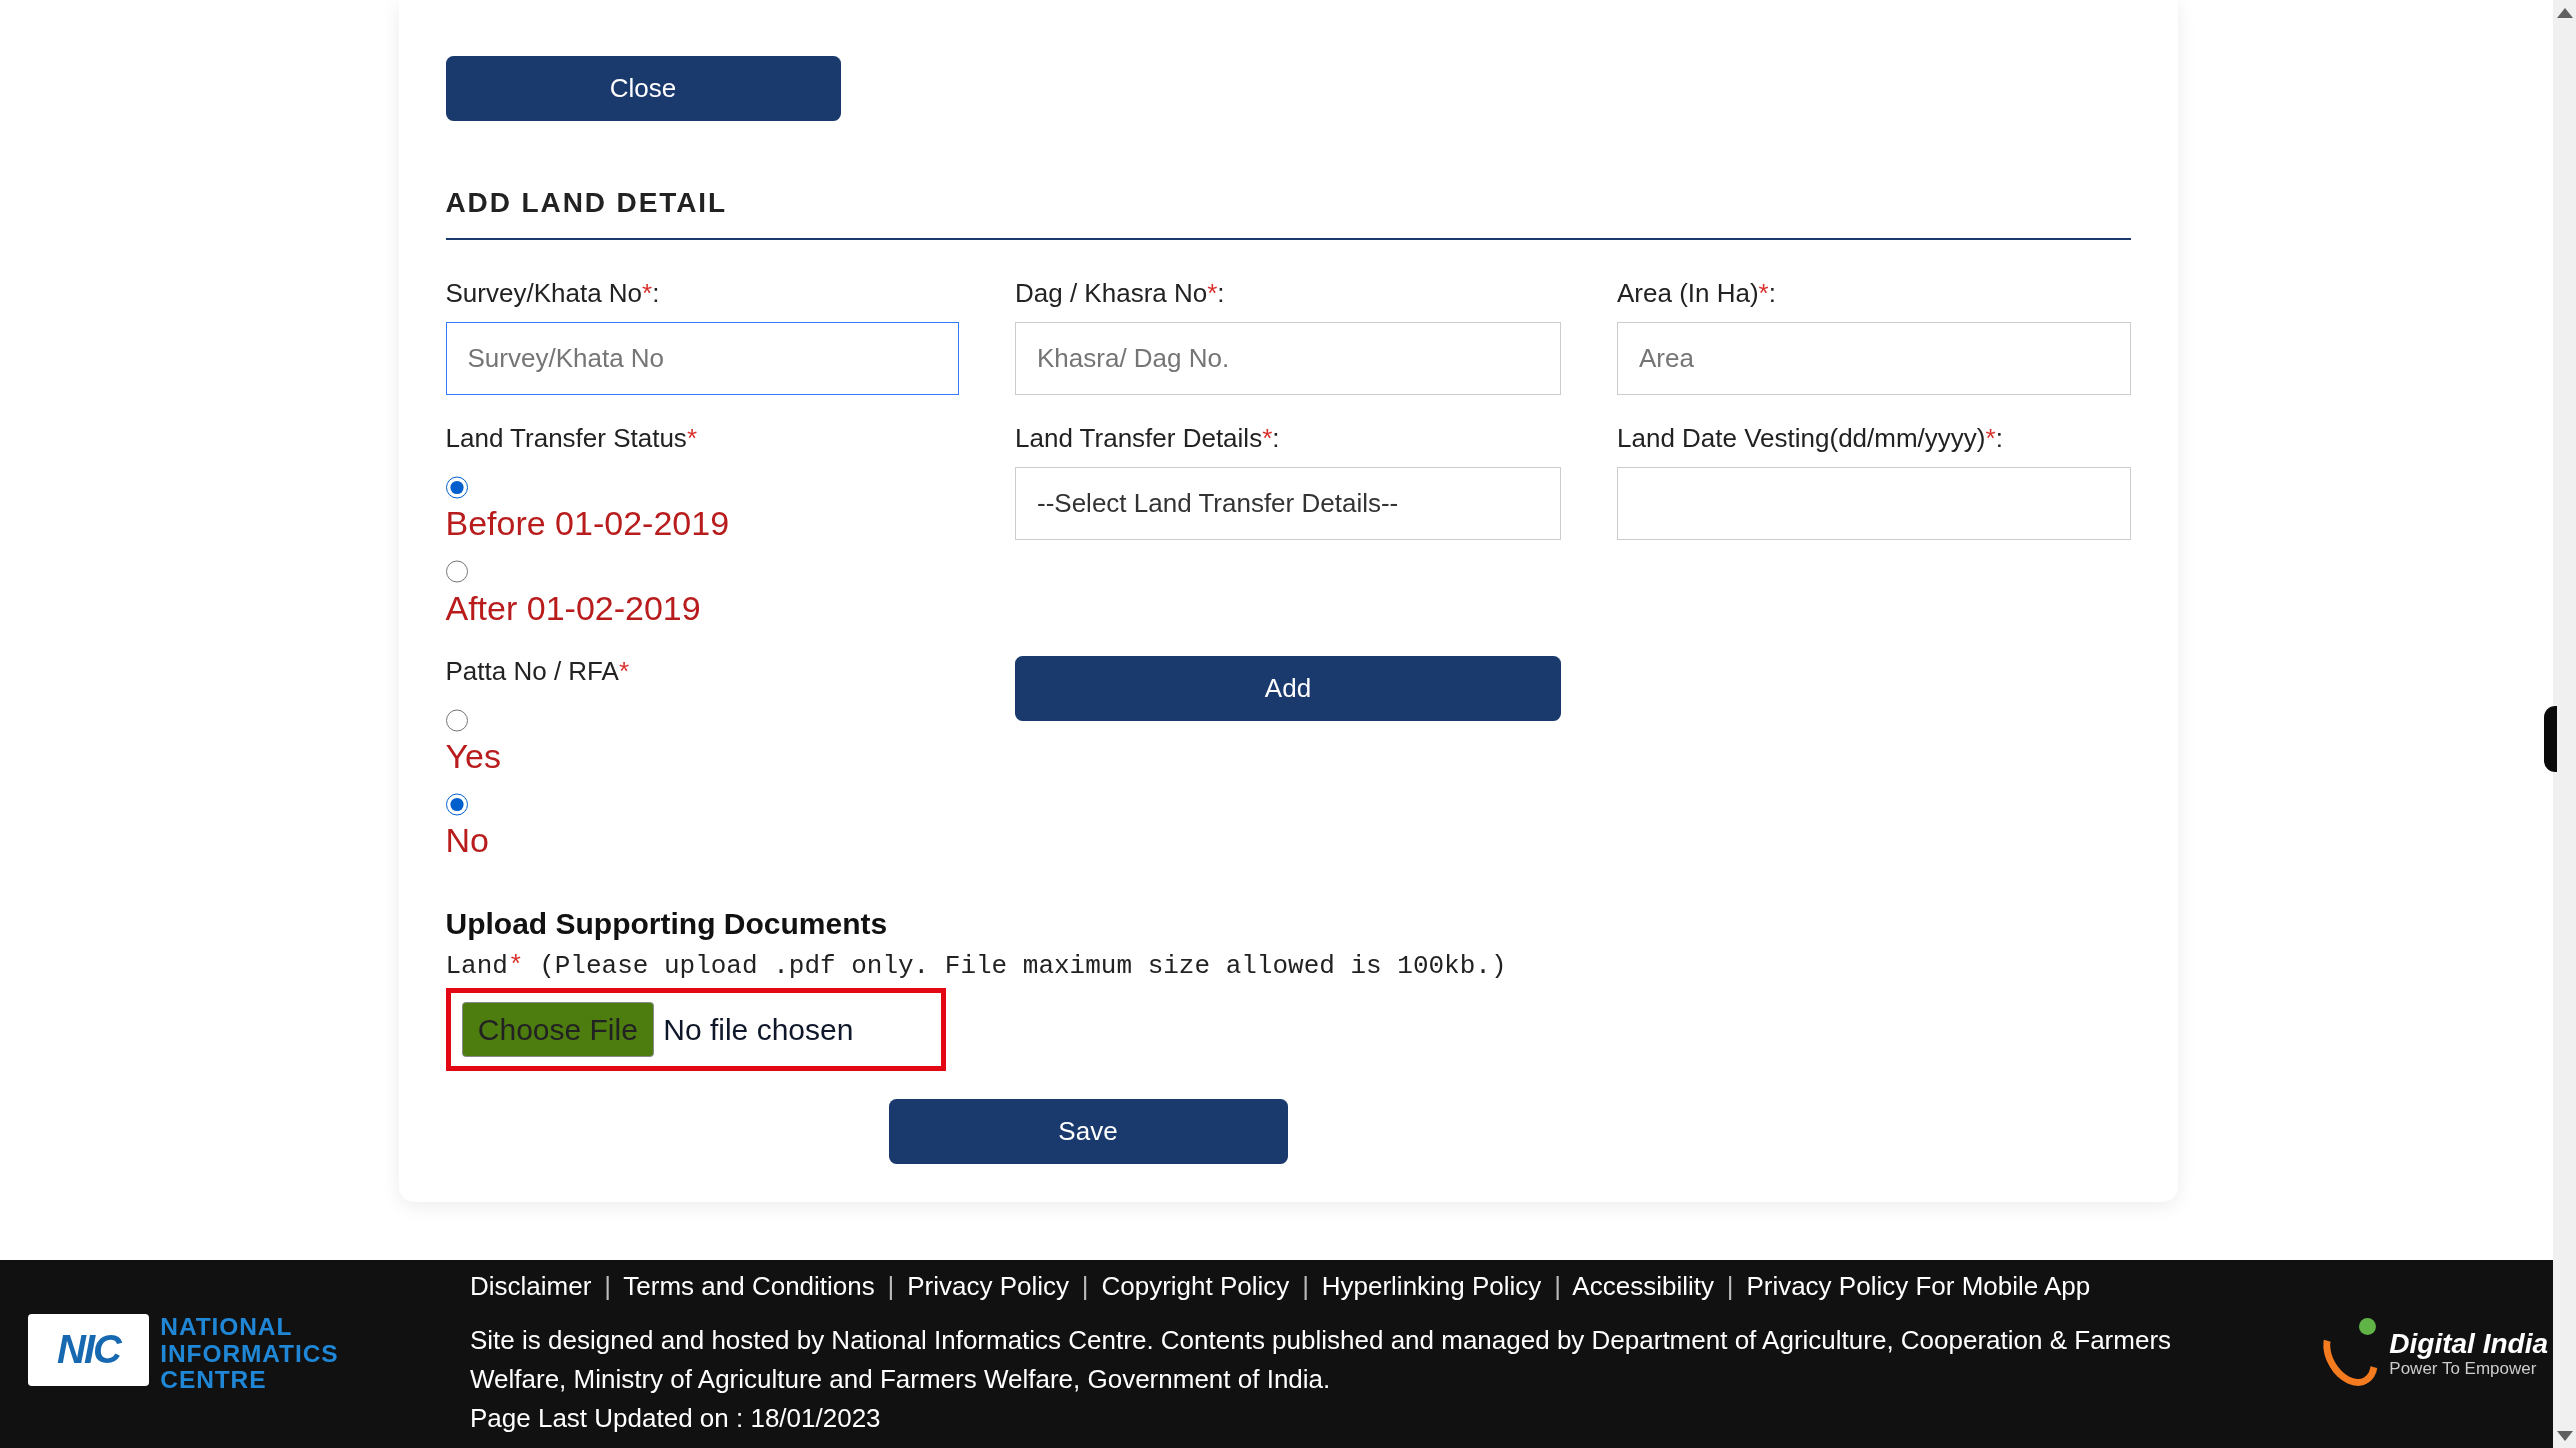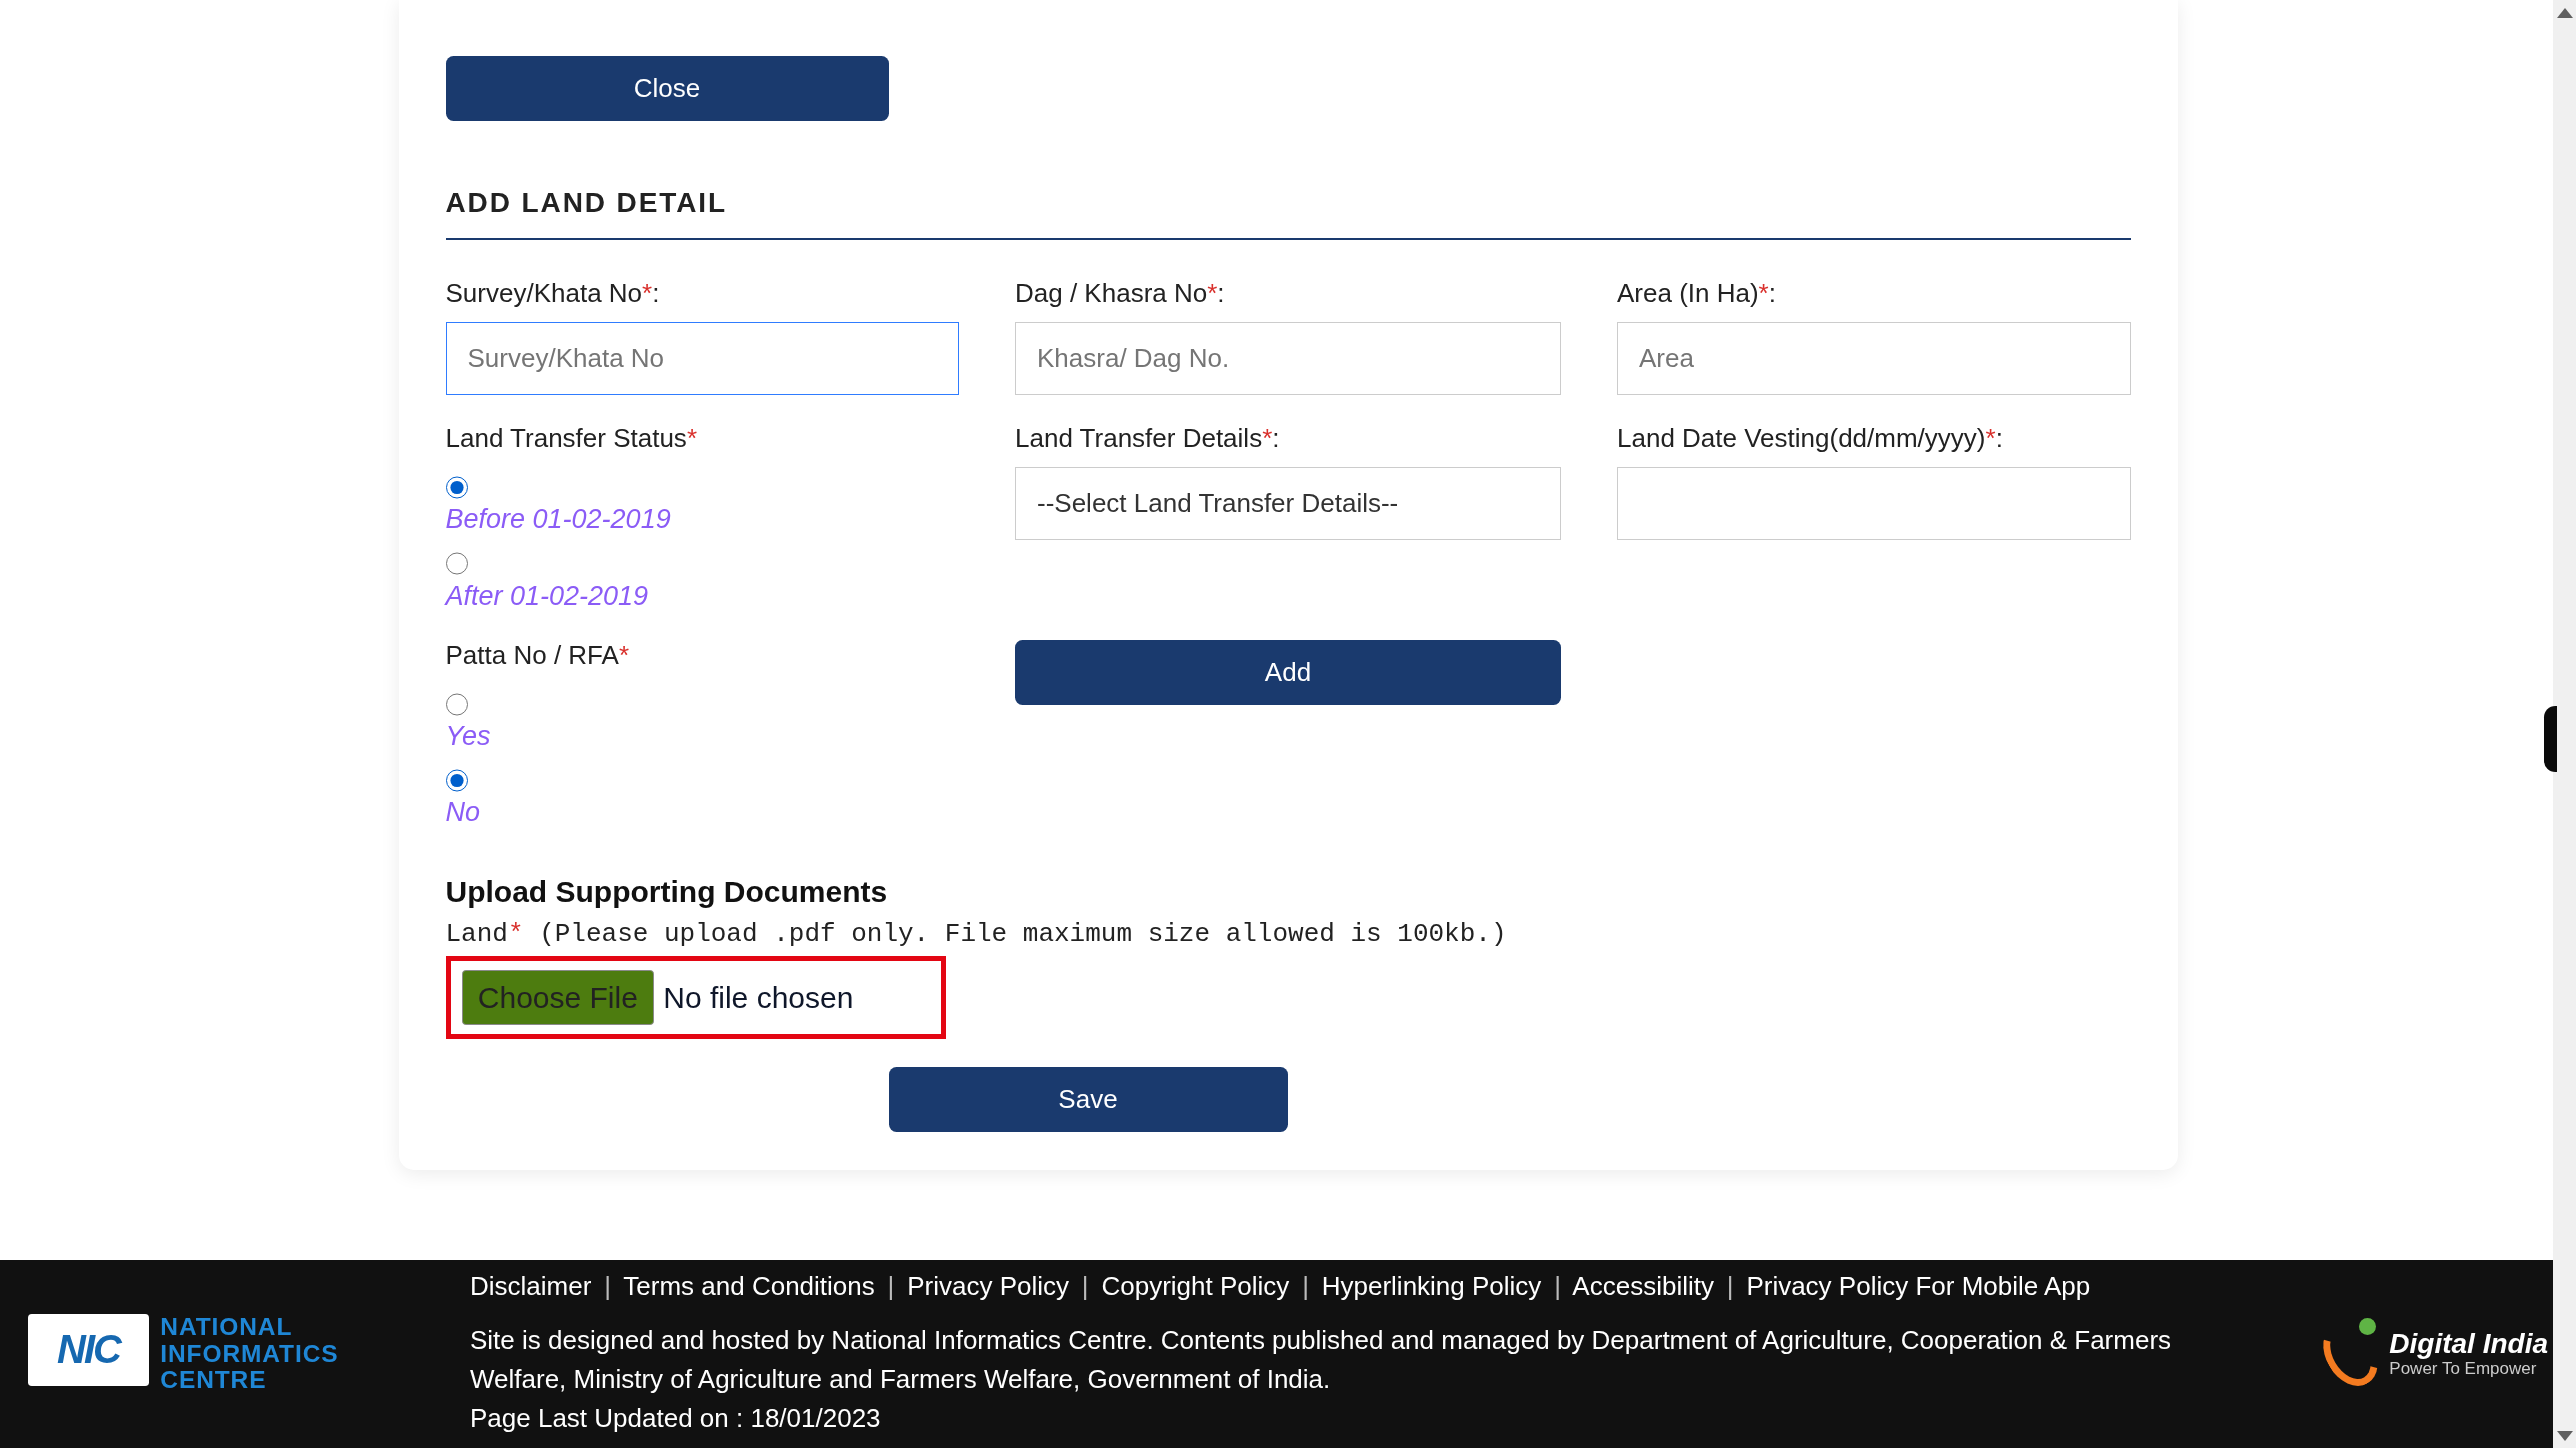--- a/index.html
+++ b/index.html
@@ -36,21 +36,21 @@
       color: #fff;
       border: none;
       padding: 17px 0;
       border-radius: 7.5px;
       font-size: 26px;
       cursor: pointer;
       text-align: center;
       font-weight: 400;
     }
     .btn-close {
-      width: 443px;
+      width: 395px;
     }
     .btn-add {
       width: 546px;
     }
     .btn-save {
       width: 399px;
     }
     .section-heading {
       font-size: 28px;
       font-weight: 700;
@@ -118,23 +118,22 @@
       flex-direction: column;
       gap: 5.6px;
     }
     .radio-input {
       width: 22.6px;
       height: 22.6px;
       accent-color: #005fcc;
       cursor: pointer;
     }
     .radio-label {
-      font-size: 27px;
-      color: #8b5cf6;
-      font-style: italic;
+      font-size: 34px;
+      color: #b91c1c;
     }
     .upload-heading {
       font-size: 30px;
       font-weight: 700;
       color: #111;
       margin-top: 47px;
       margin-bottom: 9.4px;
     }
     .upload-hint {
       font-size: 26px;

